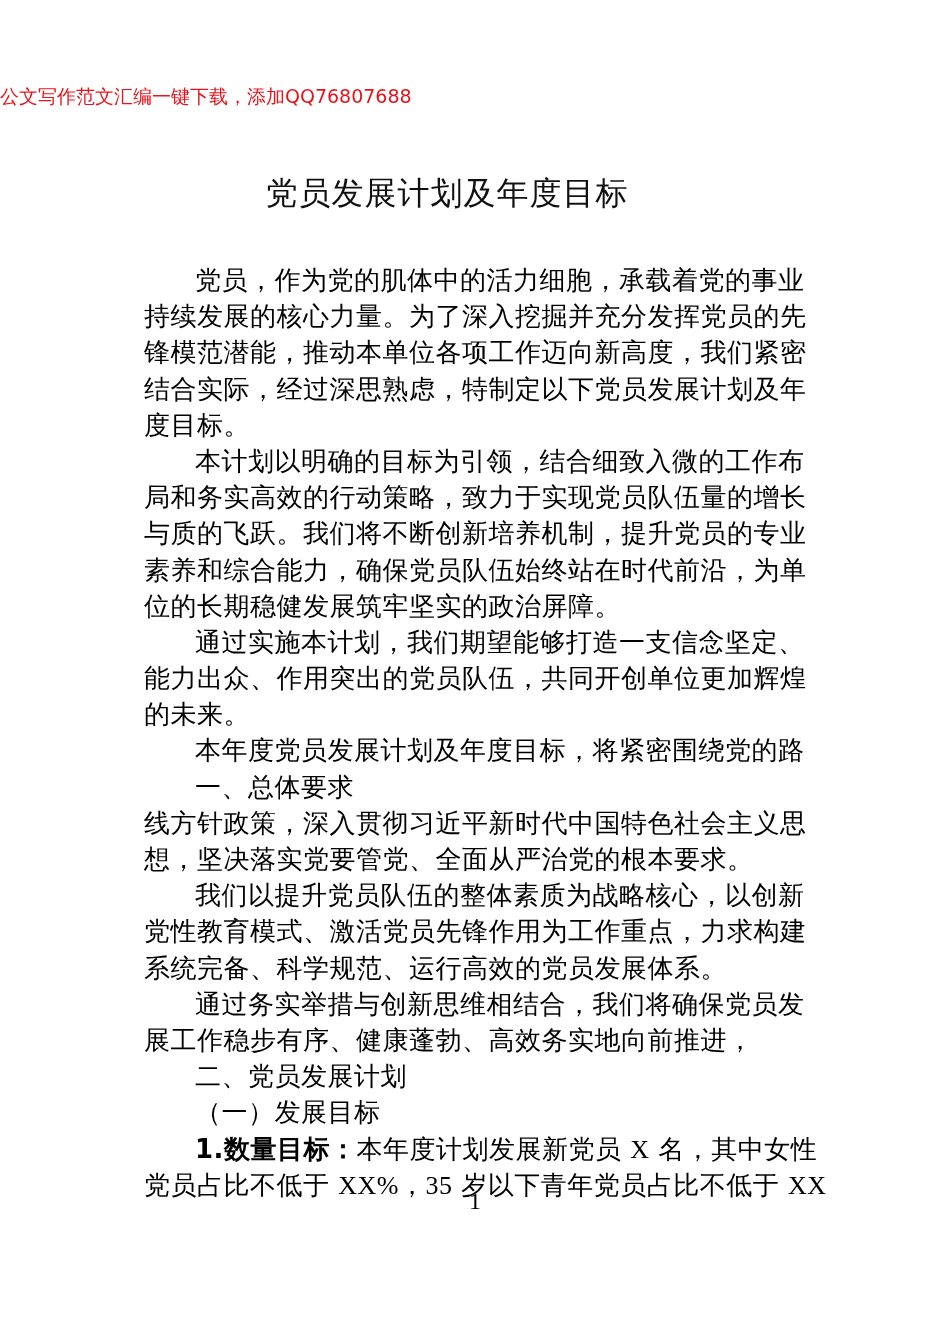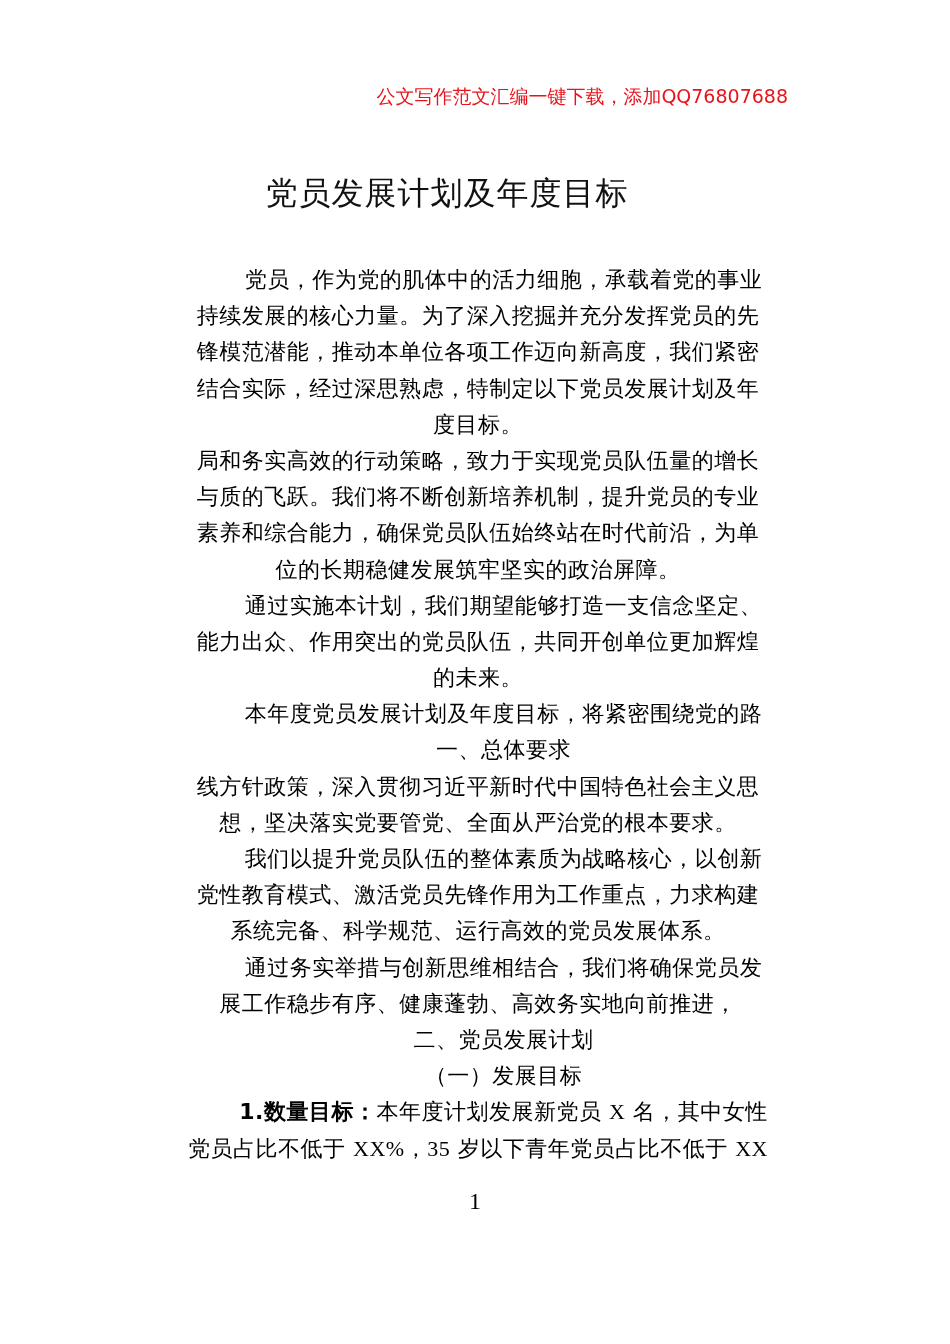--- a/index.html
+++ b/index.html
@@ -1,42 +1,43 @@
 <!DOCTYPE html>
 <html><head>
 <meta charset="utf-8">
 <style>
   html, body { margin: 0; padding: 0; background: #ffffff; }
   body { width: 950px; height: 1344px; position: relative; overflow: hidden;
          font-family: "DejaVu Sans", "Liberation Sans", sans-serif; color: #000; }
-  .banner { position: absolute; top: 84px; left: 0; width: 788px; text-align: right;
+  .banner { position: absolute; top: 84px; left: 0; width: 788px; text-align: left;
             color: #e8141c; font-size: 19px; letter-spacing: 0px; }
   .title { position: absolute; top: 172px; left: 0; width: 894px; text-align: center;
            font-size: 32px; color: #111; letter-spacing: 1px; }
   .body { position: absolute; top: 262px; left: 144px; width: 668px; }
-  .line { height: 36.2px; line-height: 36.2px; font-size: 22px; white-space: nowrap;
-          letter-spacing: 0.5px; overflow: visible; text-align: center; }
+  .line { height: 36.2px; line-height: 36.2px; font-size: 26px; white-space: nowrap;
+          letter-spacing: 0.5px; overflow: visible; }
   .indent { padding-left: 51px; }
   .ser { font-family: "Liberation Serif", "DejaVu Serif", serif; }
   .bold { font-weight: bold; margin-top: 40px; }
   .pageno { position: absolute; top: 1188px; left: 0; width: 950px; text-align: center;
             font-family: "Liberation Serif", "DejaVu Serif", serif; font-size: 24px; }
 </style>
 </head>
 <body>
 
 <div class="banner">公文写作范文汇编一键下载，添加QQ76807688</div>
 <div class="title">党员发展计划及年度目标</div>
 
 <div class="body">
   <div class="line indent">党员，作为党的肌体中的活力细胞，承载着党的事业</div>
   <div class="line">持续发展的核心力量。为了深入挖掘并充分发挥党员的先</div>
   <div class="line">锋模范潜能，推动本单位各项工作迈向新高度，我们紧密</div>
   <div class="line">结合实际，经过深思熟虑，特制定以下党员发展计划及年</div>
   <div class="line">度目标。</div>
+  <div class="line indent">本计划以明确的目标为引领，结合细致入微的工作布</div>
   <div class="line">局和务实高效的行动策略，致力于实现党员队伍量的增长</div>
   <div class="line">与质的飞跃。我们将不断创新培养机制，提升党员的专业</div>
   <div class="line">素养和综合能力，确保党员队伍始终站在时代前沿，为单</div>
   <div class="line">位的长期稳健发展筑牢坚实的政治屏障。</div>
   <div class="line indent">通过实施本计划，我们期望能够打造一支信念坚定、</div>
   <div class="line">能力出众、作用突出的党员队伍，共同开创单位更加辉煌</div>
   <div class="line">的未来。</div>
   <div class="line indent">本年度党员发展计划及年度目标，将紧密围绕党的路</div>
   <div class="line indent">一、总体要求</div>
   <div class="line">线方针政策，深入贯彻习近平新时代中国特色社会主义思</div>

